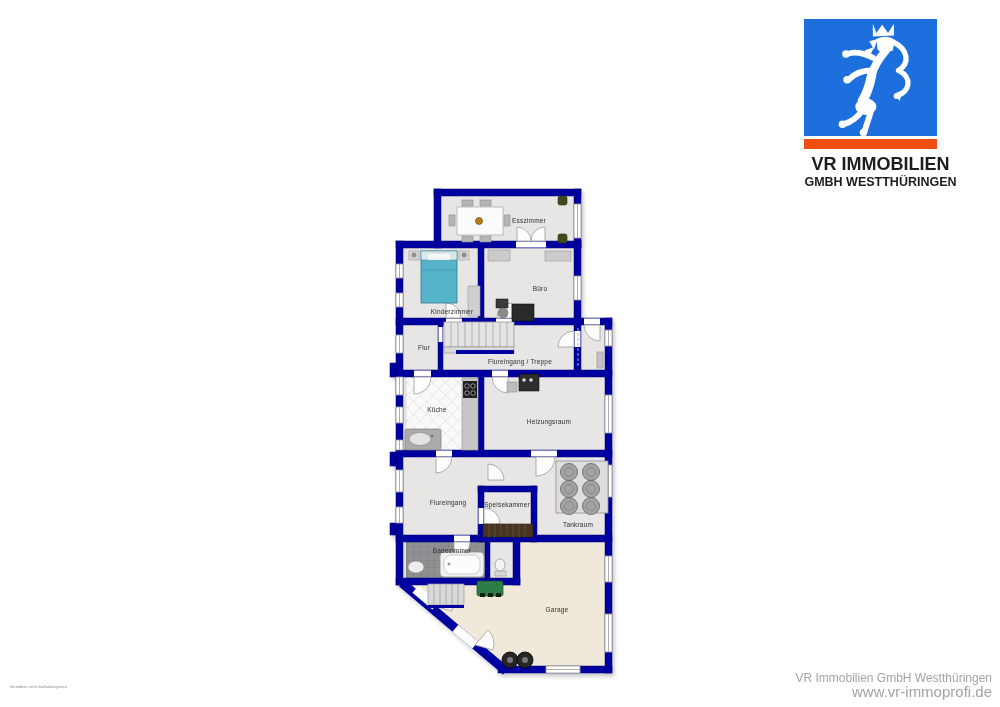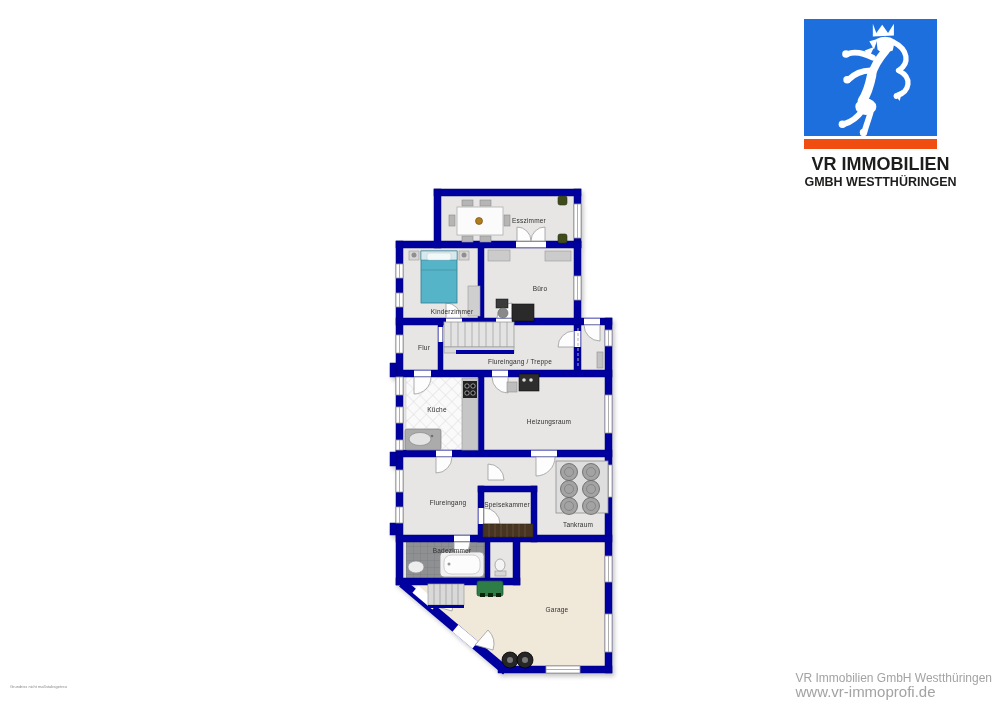--- a/index.html
+++ b/index.html
@@ -23,21 +23,21 @@
               white-space:nowrap;letter-spacing:0.2px;}
   .wall{fill:var(--wall-blue,#0000A0);stroke:#000070;stroke-width:0.5;}
   .floor{fill:var(--floor-gray,#E7E6E4);}
   .win rect{fill:#ffffff;stroke:#9a9a9a;stroke-width:0.8;}
   .win line{stroke:#9a9a9a;stroke-width:0.8;}
   .door{fill:#fdfdfd;stroke:#9a9a9a;stroke-width:0.8;}
   .gap{fill:#ffffff;stroke:none;}
 
   
   .disclaimer{position:absolute;left:10px;top:684px;font-size:4px;color:#8a8a8a;}
-  .footer{position:absolute;right:8px;top:671px;text-align:left;color:var(--footer-gray,#a3a3a3);}
+  .footer{position:absolute;right:8px;top:671px;text-align:right;color:var(--footer-gray,#a3a3a3);}
   .footer .l1{font-size:12px;line-height:14px;}
   .footer .l2{font-size:15px;line-height:13px;}
 </style>
 </head>
 <body>
 
 <div class="page">
 
   <div class="logo">
     <div class="logo-square">

